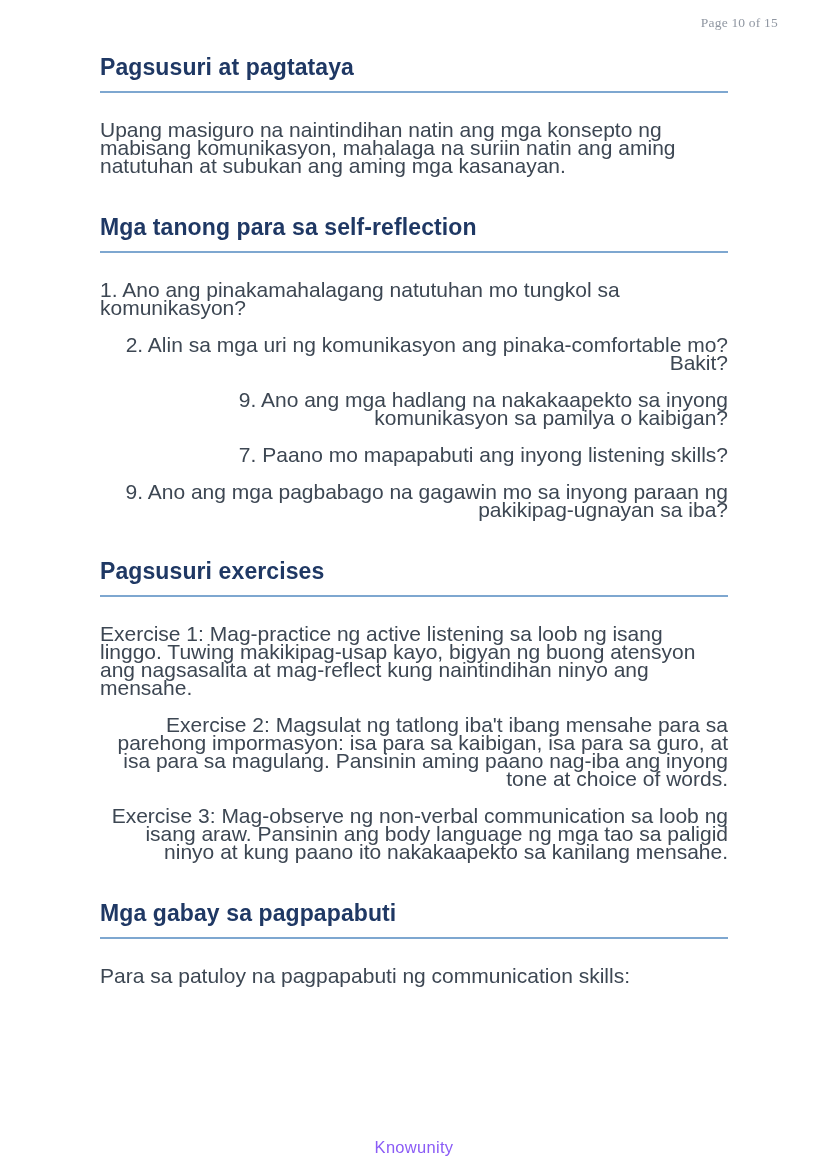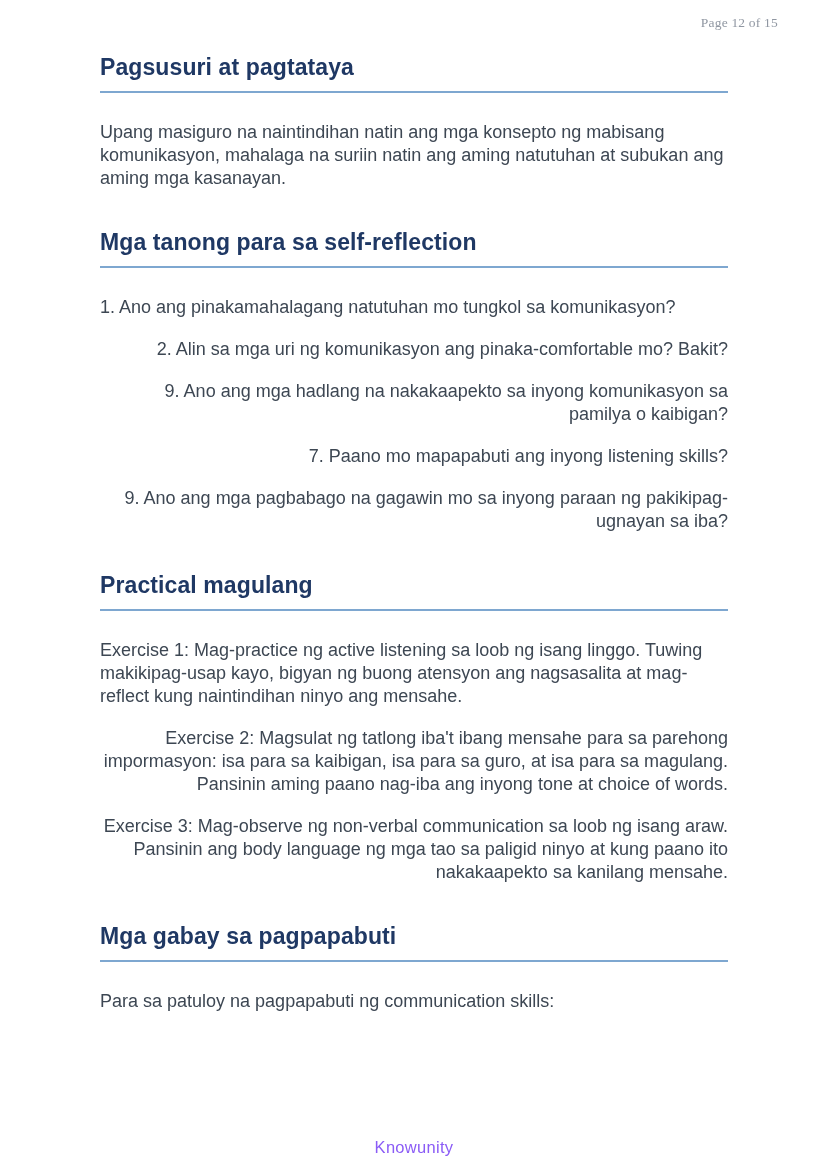--- a/index.html
+++ b/index.html
@@ -36,22 +36,22 @@
     line-height: 24px;
     letter-spacing: 0.1px;
   }
   .rule {
     height: 2px;
     background: #7ea7d0;
     border: none;
     margin-top: 12px;
   }
   .para {
-    font-size: 18px;
-    line-height: 23px;
+    font-size: 21px;
+    line-height: 18px;
     color: #3d4753;
     margin-top: 28px;
   }
   .para + .para {
     margin-top: 19px;
     text-align: right;
   }
   section + section .section-heading {
     margin-top: 40px;
   }
@@ -64,42 +64,42 @@
     font-size: 16.5px;
     color: #8b5cf6;
     letter-spacing: 0.3px;
   }
 </style>
 </head>
 <body>
 
 <div class="page">
 
-  <div class="page-number">Page 12 of 15</div>
+  <div class="page-number">Page 10 of 15</div>
 
   <main class="content">
 
     <section>
       <h2 class="section-heading">Pagsusuri at pagtataya</h2>
       <div class="rule"></div>
       <p class="para">Upang masiguro na naintindihan natin ang mga konsepto ng mabisang komunikasyon, mahalaga na suriin natin ang aming natutuhan at subukan ang aming mga kasanayan.</p>
     </section>
 
     <section>
       <h2 class="section-heading">Mga tanong para sa self-reflection</h2>
       <div class="rule"></div>
       <p class="para">1. Ano ang pinakamahalagang natutuhan mo tungkol sa komunikasyon?</p>
       <p class="para">2. Alin sa mga uri ng komunikasyon ang pinaka-comfortable mo? Bakit?</p>
       <p class="para">9. Ano ang mga hadlang na nakakaapekto sa inyong komunikasyon sa pamilya o kaibigan?</p>
       <p class="para">7. Paano mo mapapabuti ang inyong listening skills?</p>
       <p class="para">9. Ano ang mga pagbabago na gagawin mo sa inyong paraan ng pakikipag-ugnayan sa iba?</p>
     </section>
 
     <section>
-      <h2 class="section-heading">Practical magulang</h2>
+      <h2 class="section-heading">Pagsusuri exercises</h2>
       <div class="rule"></div>
       <p class="para">Exercise 1: Mag-practice ng active listening sa loob ng isang linggo. Tuwing makikipag-usap kayo, bigyan ng buong atensyon ang nagsasalita at mag-reflect kung naintindihan ninyo ang mensahe.</p>
       <p class="para">Exercise 2: Magsulat ng tatlong iba't ibang mensahe para sa parehong impormasyon: isa para sa kaibigan, isa para sa guro, at isa para sa magulang. Pansinin aming paano nag-iba ang inyong tone at choice of words.</p>
       <p class="para">Exercise 3: Mag-observe ng non-verbal communication sa loob ng isang araw. Pansinin ang body language ng mga tao sa paligid ninyo at kung paano ito nakakaapekto sa kanilang mensahe.</p>
     </section>
 
     <section>
       <h2 class="section-heading">Mga gabay sa pagpapabuti</h2>
       <div class="rule"></div>
       <p class="para">Para sa patuloy na pagpapabuti ng communication skills:</p>

